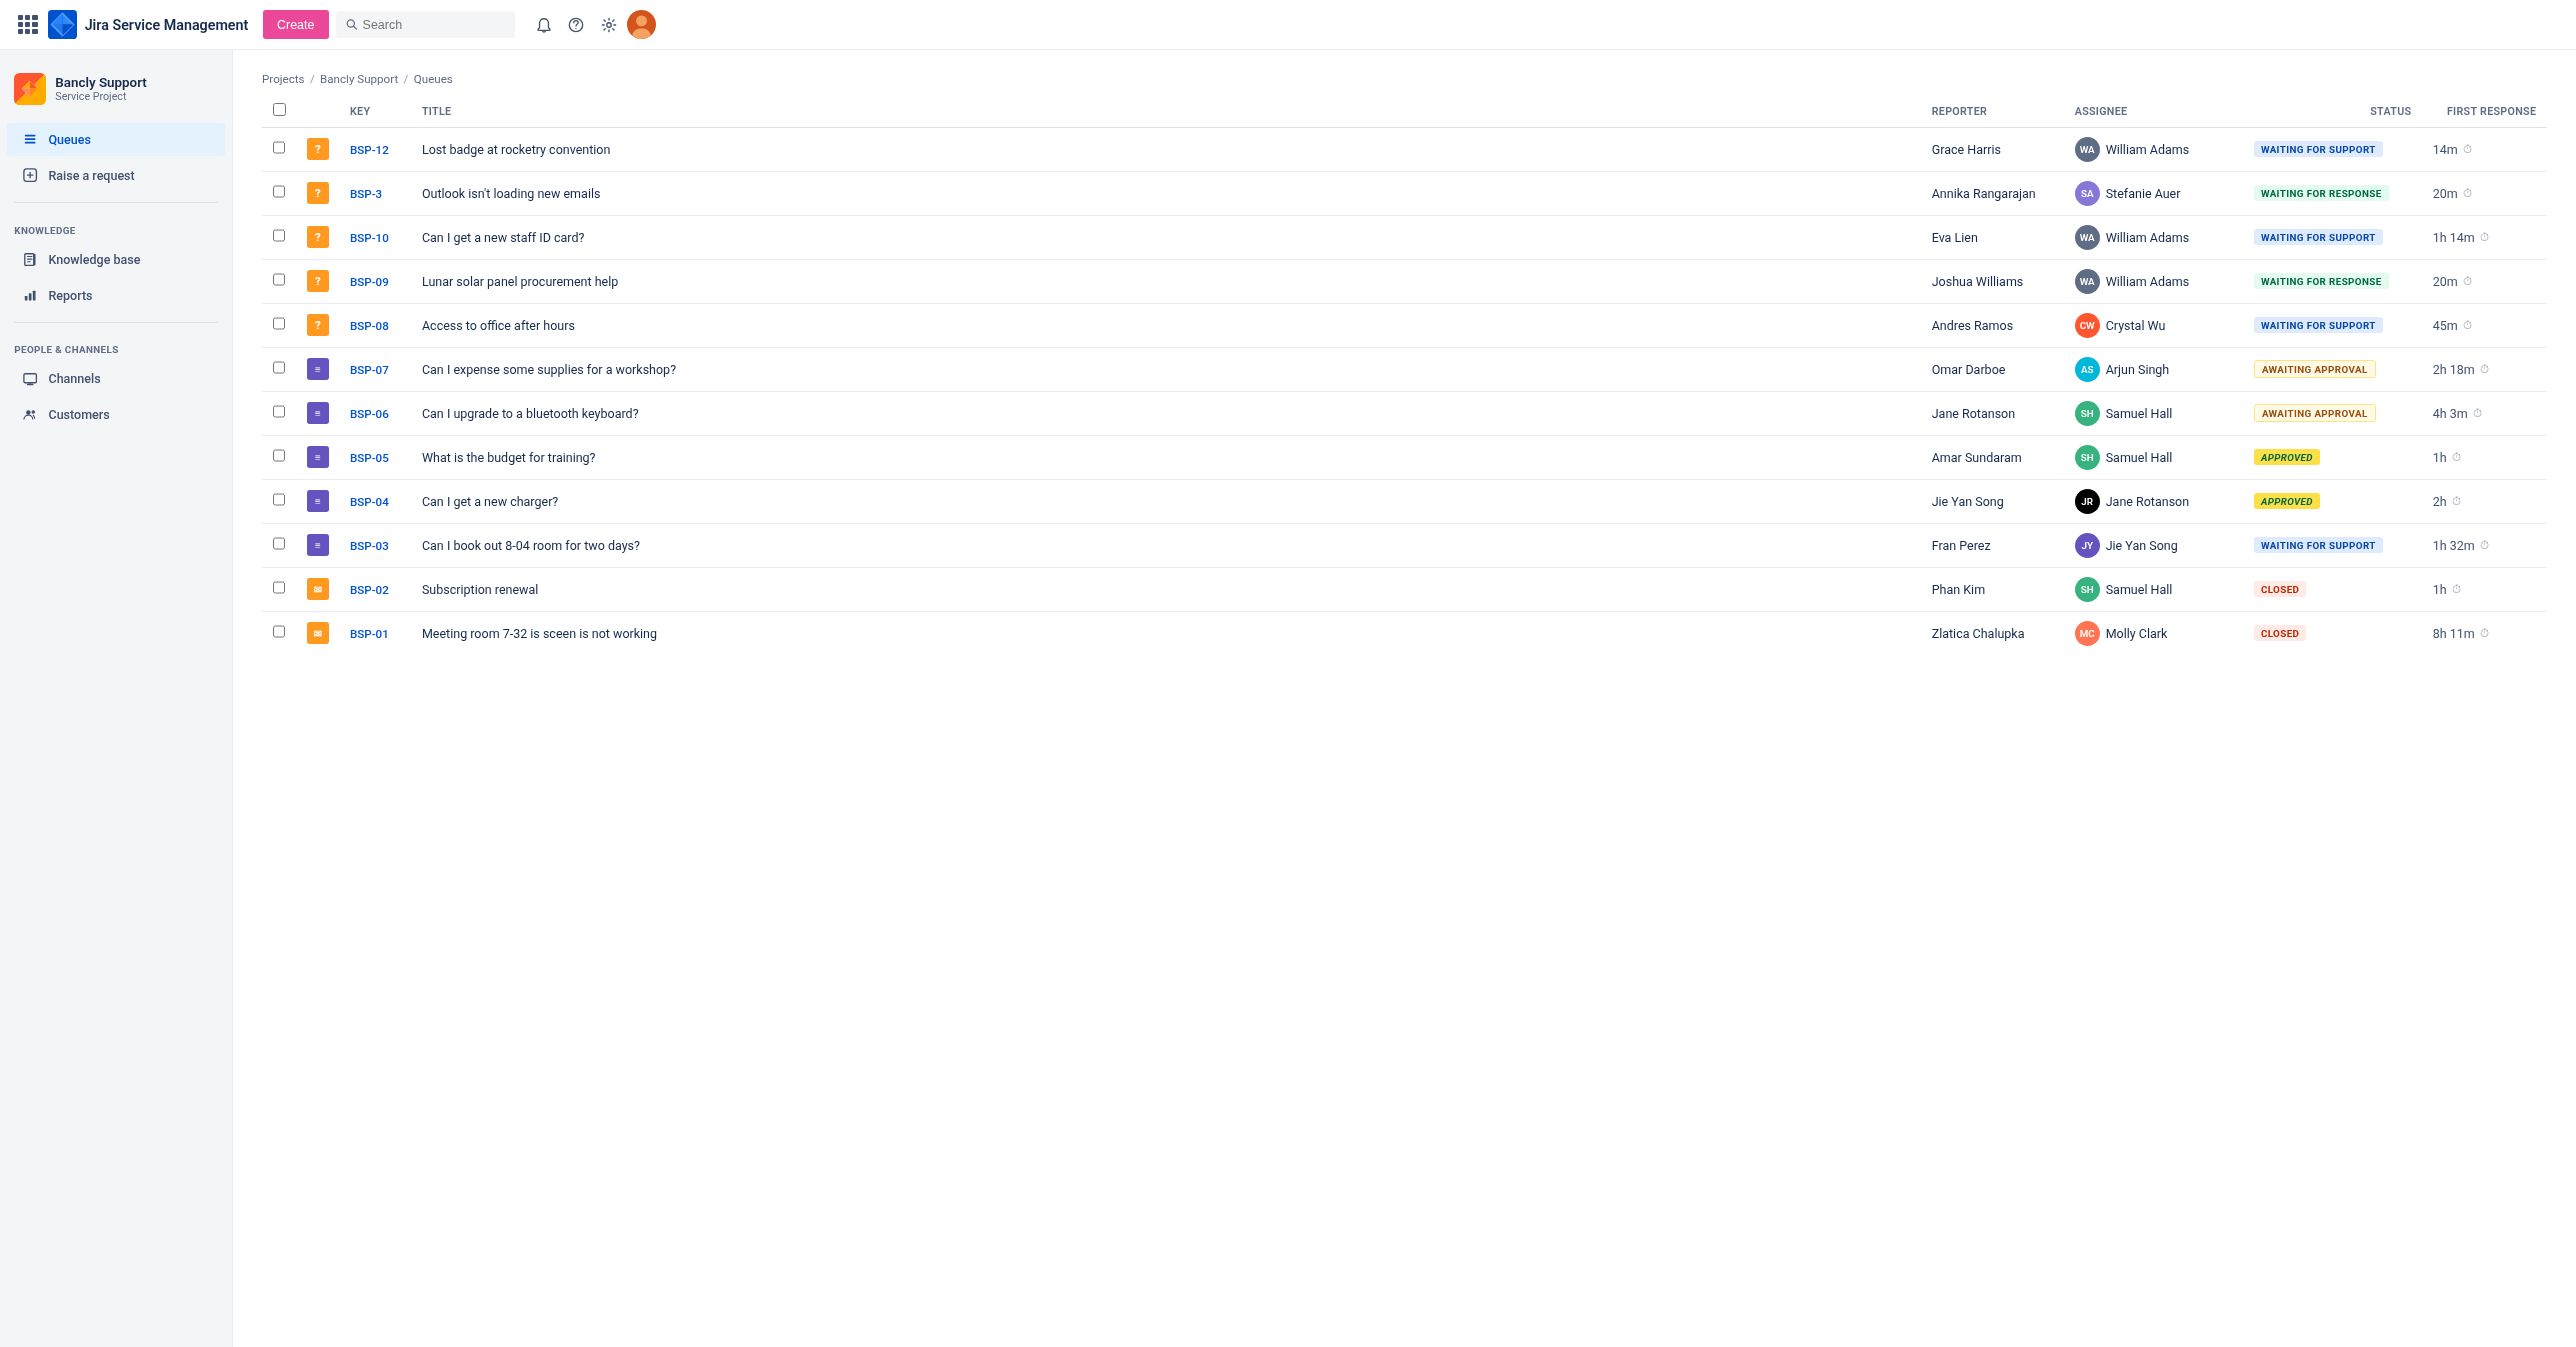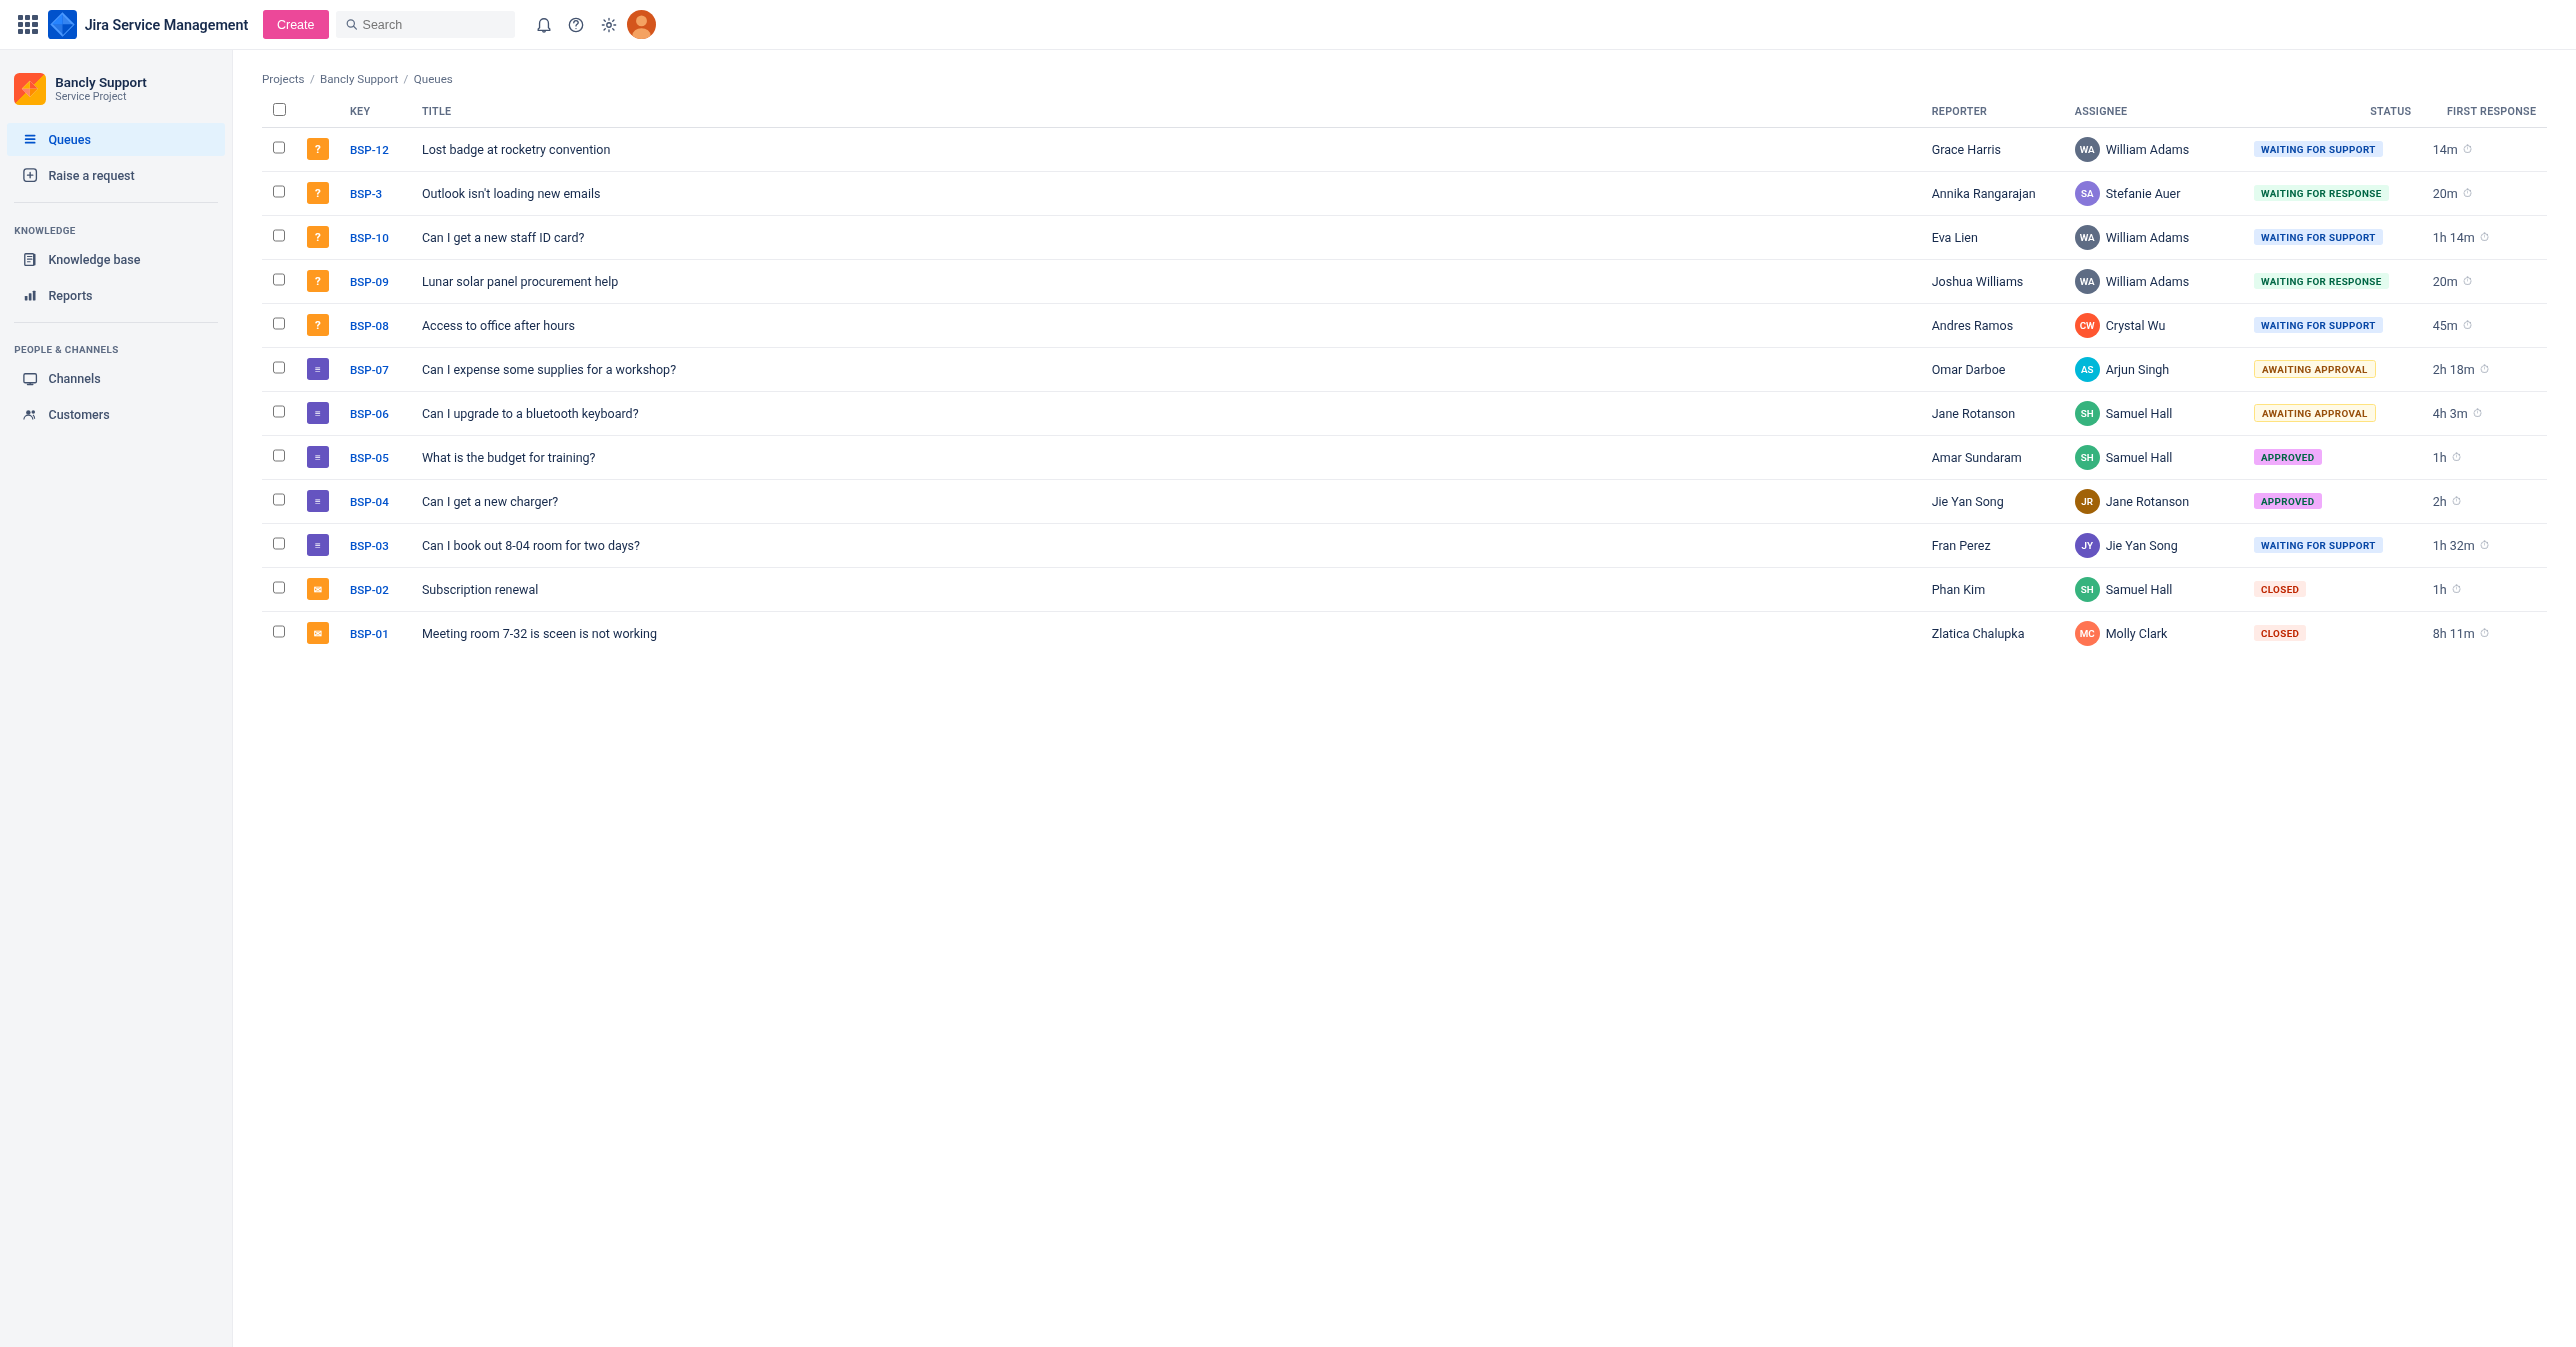--- a/index.html
+++ b/index.html
@@ -116,21 +116,21 @@
     .cell-response { text-align: right; color: #42526e; display: flex; align-items: center; justify-content: flex-start; gap: 5.4px; }
     .clock-icon { font-size: 11.6px; color: #97a0af; }
 
     .status-badge {
       display: inline-block; padding: 2.7px 7.2px; border-radius: 2.7px; font-size: 9.8px; font-weight: 700;
       letter-spacing: 0.04em; text-transform: uppercase; white-space: nowrap;
     }
     .status-waiting-support { background: #deebff; color: #0747a6; }
     .status-waiting-response { background: #e3fcef; color: #064; }
     .status-awaiting-approval { background: #fffae6; color: #974f0c; border: 0.9px solid #ffe380; }
-    .status-approved { background: #f0abfc; color: #006644; }
+    .status-approved { background: #fde047; color: #006644; font-style: italic; }
     .status-closed { background: #ffebe6; color: #bf2600; }
 
     .nav-arrow { font-size: 10.7px; margin-left: 1.8px; }
 
     .waffle-icon { display: grid; grid-template-columns: repeat(3,5.4px); gap: 1.8px; padding: 3.6px; cursor: pointer; }
     .waffle-dot { width: 5.4px; height: 5.4px; background: #42526e; border-radius: 0.9px; }
   </style>
 </head>
 <body>
 
@@ -489,21 +489,21 @@
           <tr>
             <td class="cell-check"><input type="checkbox" style=""></td>
             <td class="cell-type">
               <div class="type-badge type-service">≡</div>
             </td>
             <td class="cell-key"><a href="#">BSP-04</a></td>
             <td class="cell-title">Can I get a new charger?</td>
             <td class="cell-reporter">Jie Yan Song</td>
             <td>
               <div class="cell-assignee">
-    <div class="assignee-avatar" style="background:#a16207">JR</div>
+    <div class="assignee-avatar" style="background:#000000">JR</div>
     <span>Jane Rotanson</span>
   </div>
             </td>
             <td><span class="status-badge status-approved">APPROVED</span></td>
             <td>
               <div class="cell-response">
     <span>2h</span>
     <span class="clock-icon">⏱</span>
   </div>
             </td>

